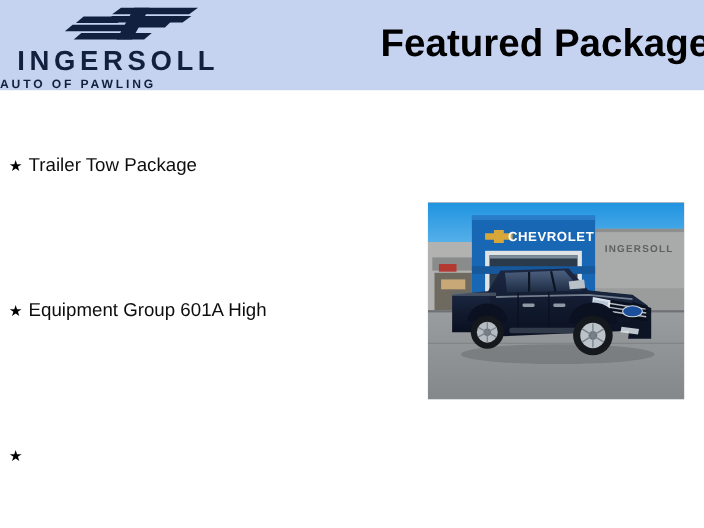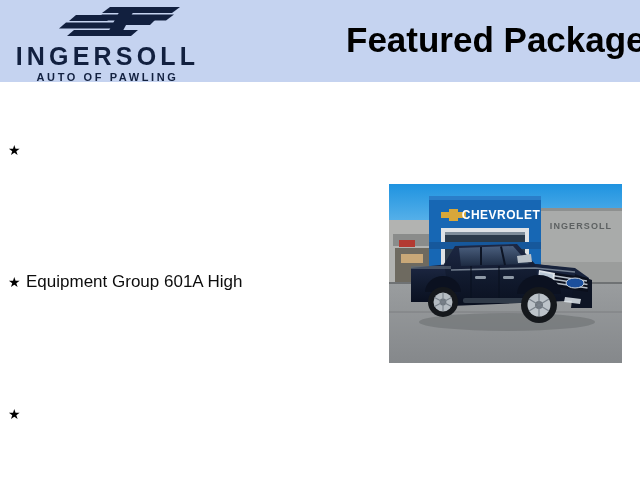--- a/index.html
+++ b/index.html
@@ -54,21 +54,20 @@
     color: #12203f;
     line-height: 1;
     white-space: nowrap;
   }
 
   .brand-sub {
     position: absolute;
     left: 0px;
     top: 68px;
     width: 215px;
-    text-align: center;
     font-size: 11px;
     font-weight: bold;
     letter-spacing: 2.6px;
     color: #12203f;
     line-height: 1;
     white-space: nowrap;
   }
 
   .header-title {
     position: absolute;
@@ -153,20 +152,21 @@
     <div class="brand-sub">AUTO OF PAWLING</div>
   </div>
 
   <div class="header-title">Featured Package</div>
 </div>
 
 <div class="bullet-list">
 
   <div class="bullet-item item-0">
     <span class="star">★</span>
+    <span class="label">Trailer Tow Package</span>
   </div>
 
   <div class="bullet-item item-1">
     <span class="star">★</span>
     <span class="label">Equipment Group 601A High</span>
   </div>
 
   <div class="bullet-item item-2">
     <span class="star">★</span>
   </div>

